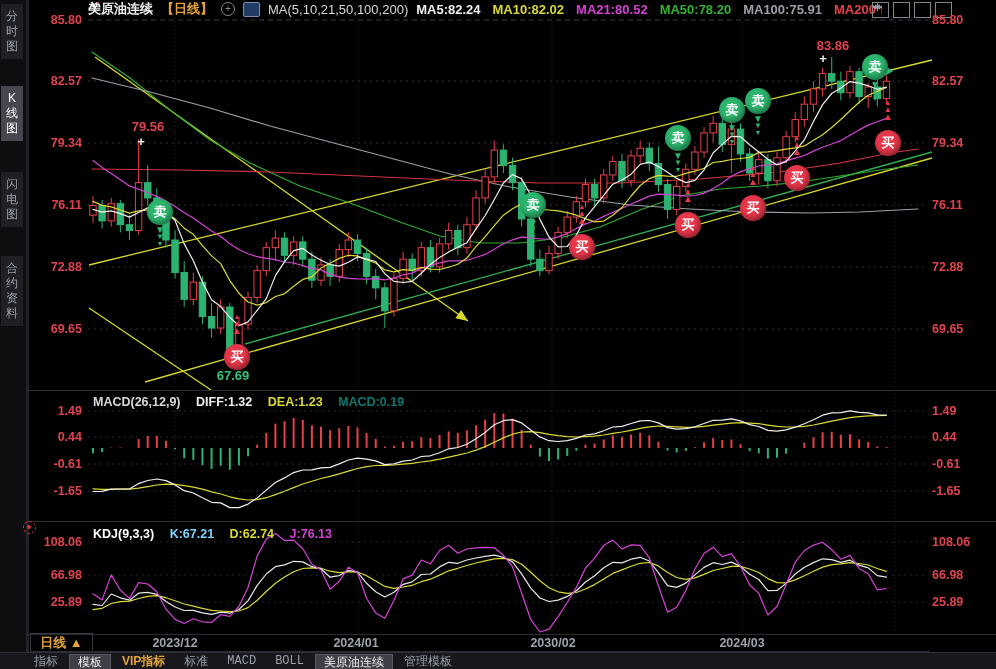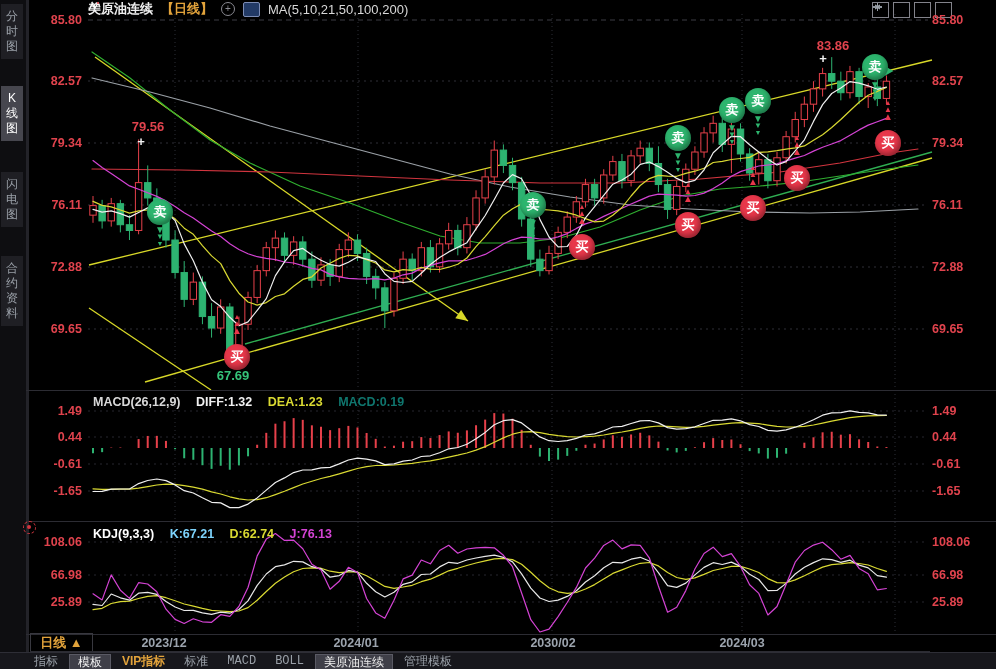--- a/index.html
+++ b/index.html
@@ -82,20 +82,28 @@
     <span class="tb-sym">美原油连续</span>
       <span class="tb-period">【日线】</span>
     <span class="plus-circle">+</span>
     <span class="chart-ic">
       <svg width="13" height="11">
         <polyline points="1,9 4,3 7,7 10,2 12,6" fill="none" stroke="#fff" stroke-width="1.3"></polyline>
         <circle cx="10" cy="2" r="1" fill="#e6404a"></circle>
       </svg>
     </span>
     <span class="tb-ma-group">MA(5,10,21,50,100,200)</span>
+    <span id="ma-items" style="display:flex;gap:12px;">
+        <div class="tb-ma" style="color: rgb(239, 239, 239);">MA5:82.24</div>
+        <div class="tb-ma" style="color: rgb(217, 217, 50);">MA10:82.02</div>
+        <div class="tb-ma" style="color: rgb(212, 67, 212);">MA21:80.52</div>
+        <div class="tb-ma" style="color: rgb(51, 177, 51);">MA50:78.20</div>
+        <div class="tb-ma" style="color: rgb(154, 160, 166);">MA100:75.91</div>
+        <div class="tb-ma" style="color: rgb(230, 64, 74);">MA200<span style="color: rgb(230, 64, 74); font-weight: bold; margin-left: 2px;">↑</span></div>
+      </span>
   </div>
 
   <div id="tr-icons">
       <div class="tr-ic">
         <svg width="11" height="10">
           <path d="M5.5 1v8M1 5h9M3 3l5 4M8 3l-5 4" stroke="#9aa0a8" stroke-width="1" fill="none"></path>
         </svg>
       </div>
       <div class="tr-ic">
         <svg width="11" height="10">
@@ -510,21 +518,21 @@
       <div class="tris" style="left: 888px; top: 99px; color: rgb(232, 55, 74);">
         <div style="font-size: 7px;">▲</div>
         <div style="font-size: 8px;">▲</div>
         <div style="font-size: 10px;">▲</div>
       </div>
     </div>
 
   <div id="period-box">日线 ▲</div>
   <div id="axisline"></div>
   <div id="datelabs">
-      <div class="datelab" style="left: 164px;">2023/12</div>
+      <div class="datelab" style="left: 175px;">2023/12</div>
       <div class="datelab" style="left: 356px;">2024/01</div>
       <div class="datelab" style="left: 553px;">2030/02</div>
       <div class="datelab" style="left: 742px;">2024/03</div>
     </div>
 
   <div id="tabbar">
       <div class="tab">指标</div>
       <div class="tab raised">模板</div>
       <div class="tab vip">VIP指标</div>
       <div class="tab">标准</div>

